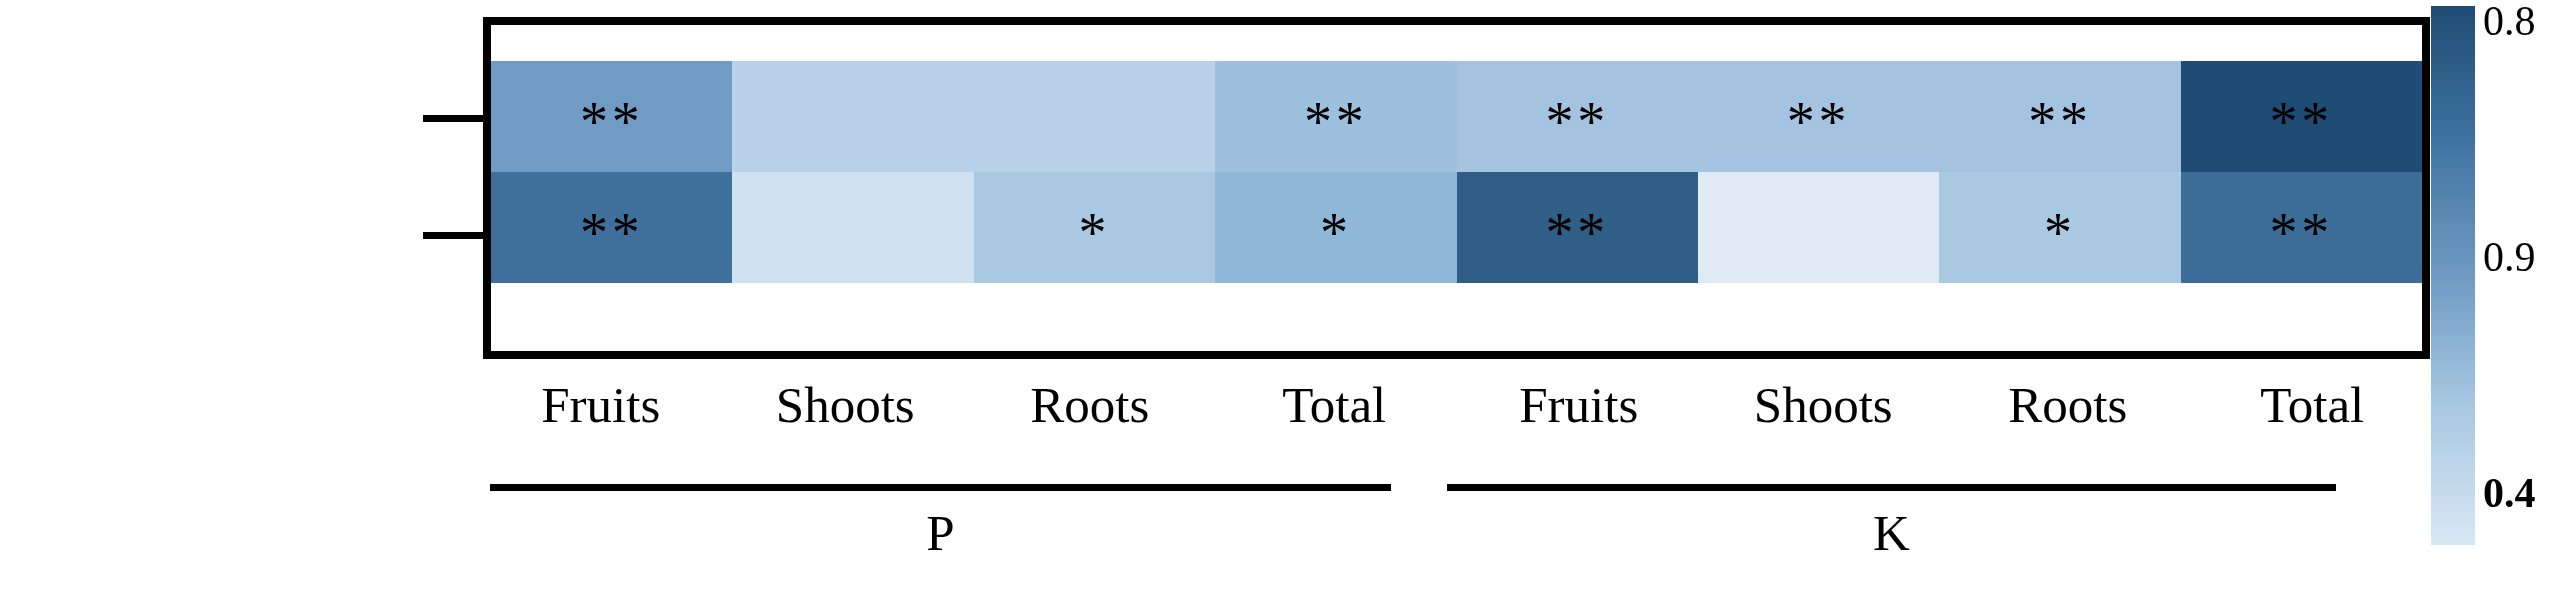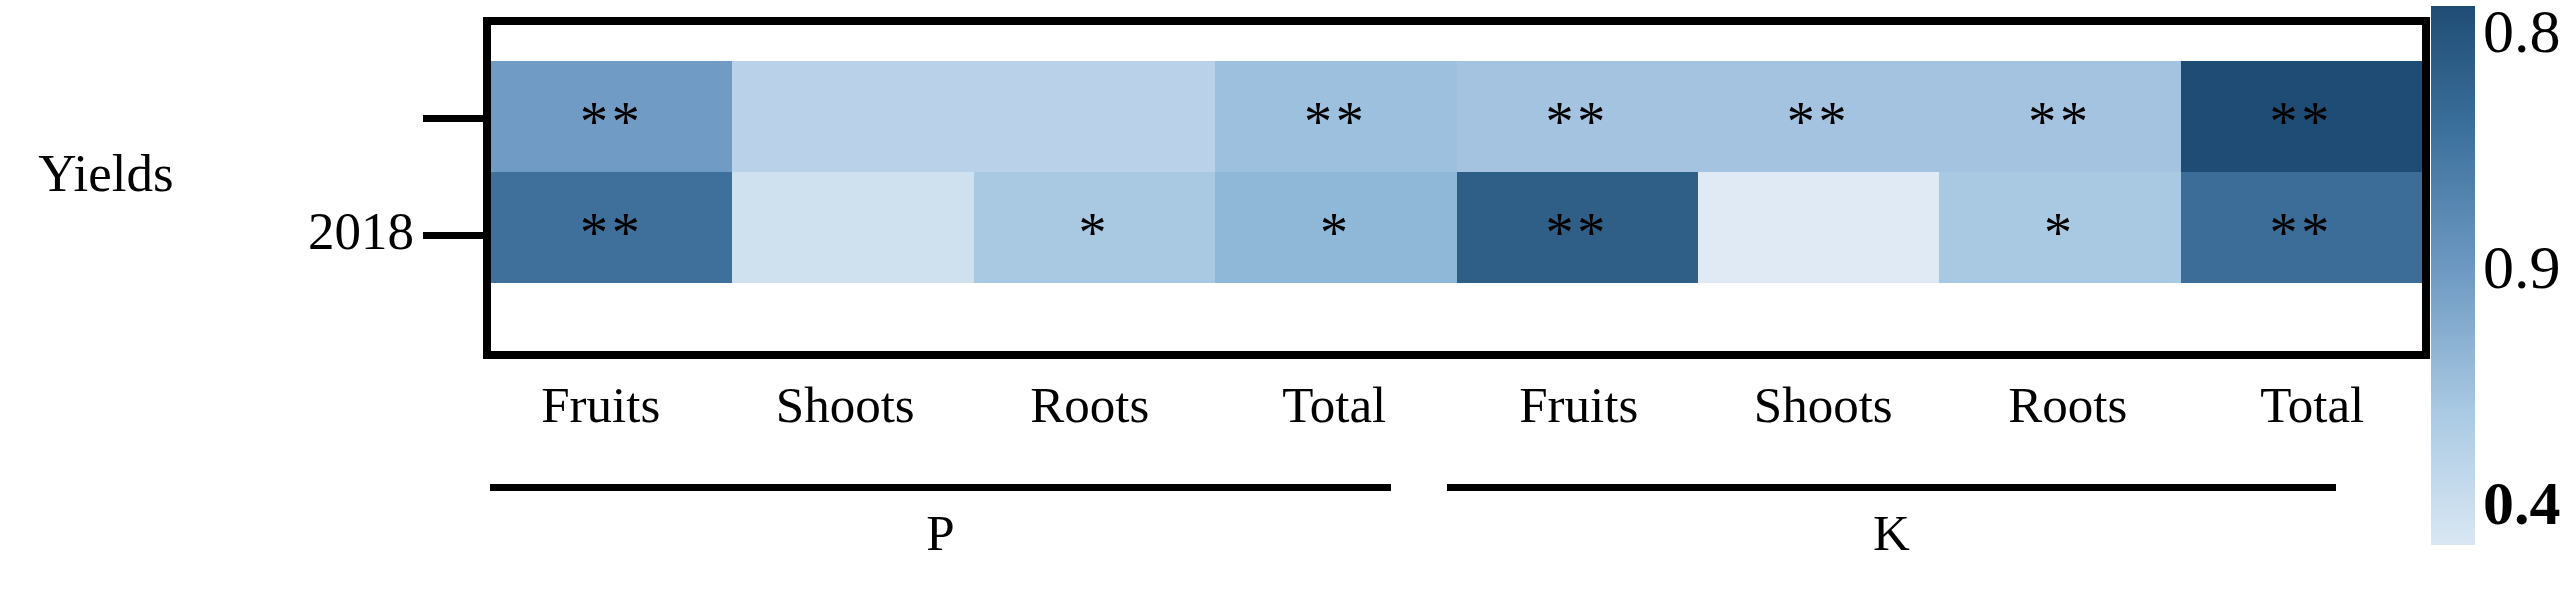--- a/index.html
+++ b/index.html
@@ -74,35 +74,33 @@
   .group-label.p{left:490px;width:901px;}
   .group-label.k{left:1447px;width:889px;}
 
   
   #colorbar{
     position:absolute;left:2431px;top:6.1px;
     width:44px;height:539px;
     background:linear-gradient(to bottom,#1f4c74 0%,#3a6f9b 22%,#6f9bc4 50%,#a9c9e3 75%,#d9e7f3 100%);
   }
   .cb-tick{
-    position:absolute;left:2483px;font-size:62px;line-height:1;
+    position:absolute;left:2483px;font-size:42px;line-height:1;
   }
   .cb-tick.t0{top:0px;}
   .cb-tick.t1{top:236px;}
   .cb-tick.t2{top:472px;font-weight:bold;}
 </style>
 </head>
 <body>
 
 <div id="stage">
 
-  <div class="yields-label">Yields</div>
 
   <div class="row-tick r0"></div>
-  <div class="row-label r1">2018</div>
   <div class="row-tick r1"></div>
 
   <div id="heat-frame"></div>
 
   <div id="heat-grid">
       <div class="cell" style="background: rgb(111, 155, 196);">
         <span class="star">**</span>
       </div>
       <div class="cell" style="background: rgb(185, 210, 233);"></div>
       <div class="cell" style="background: rgb(185, 210, 233);"></div>

